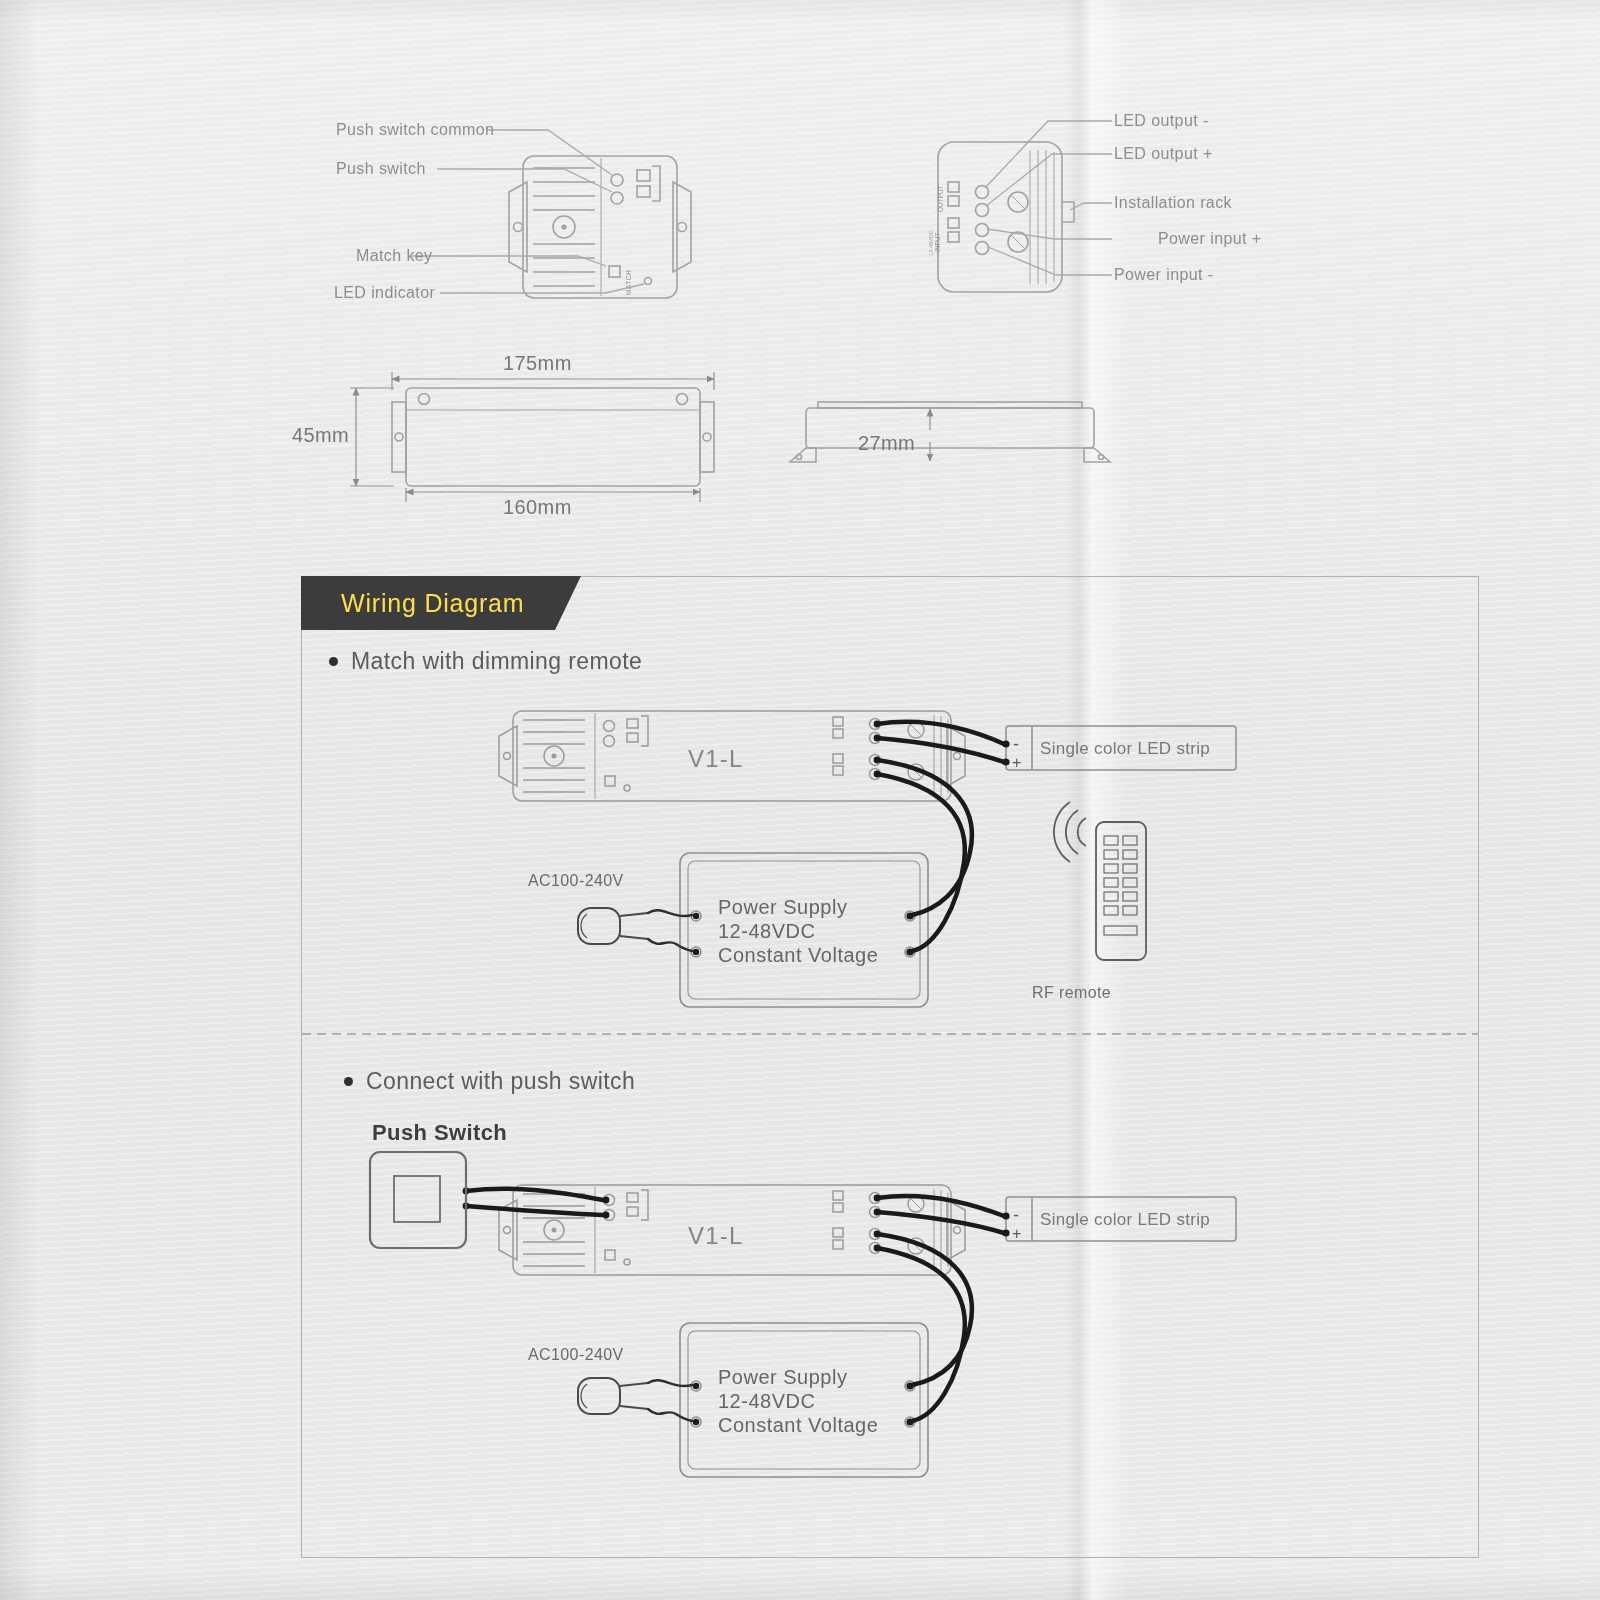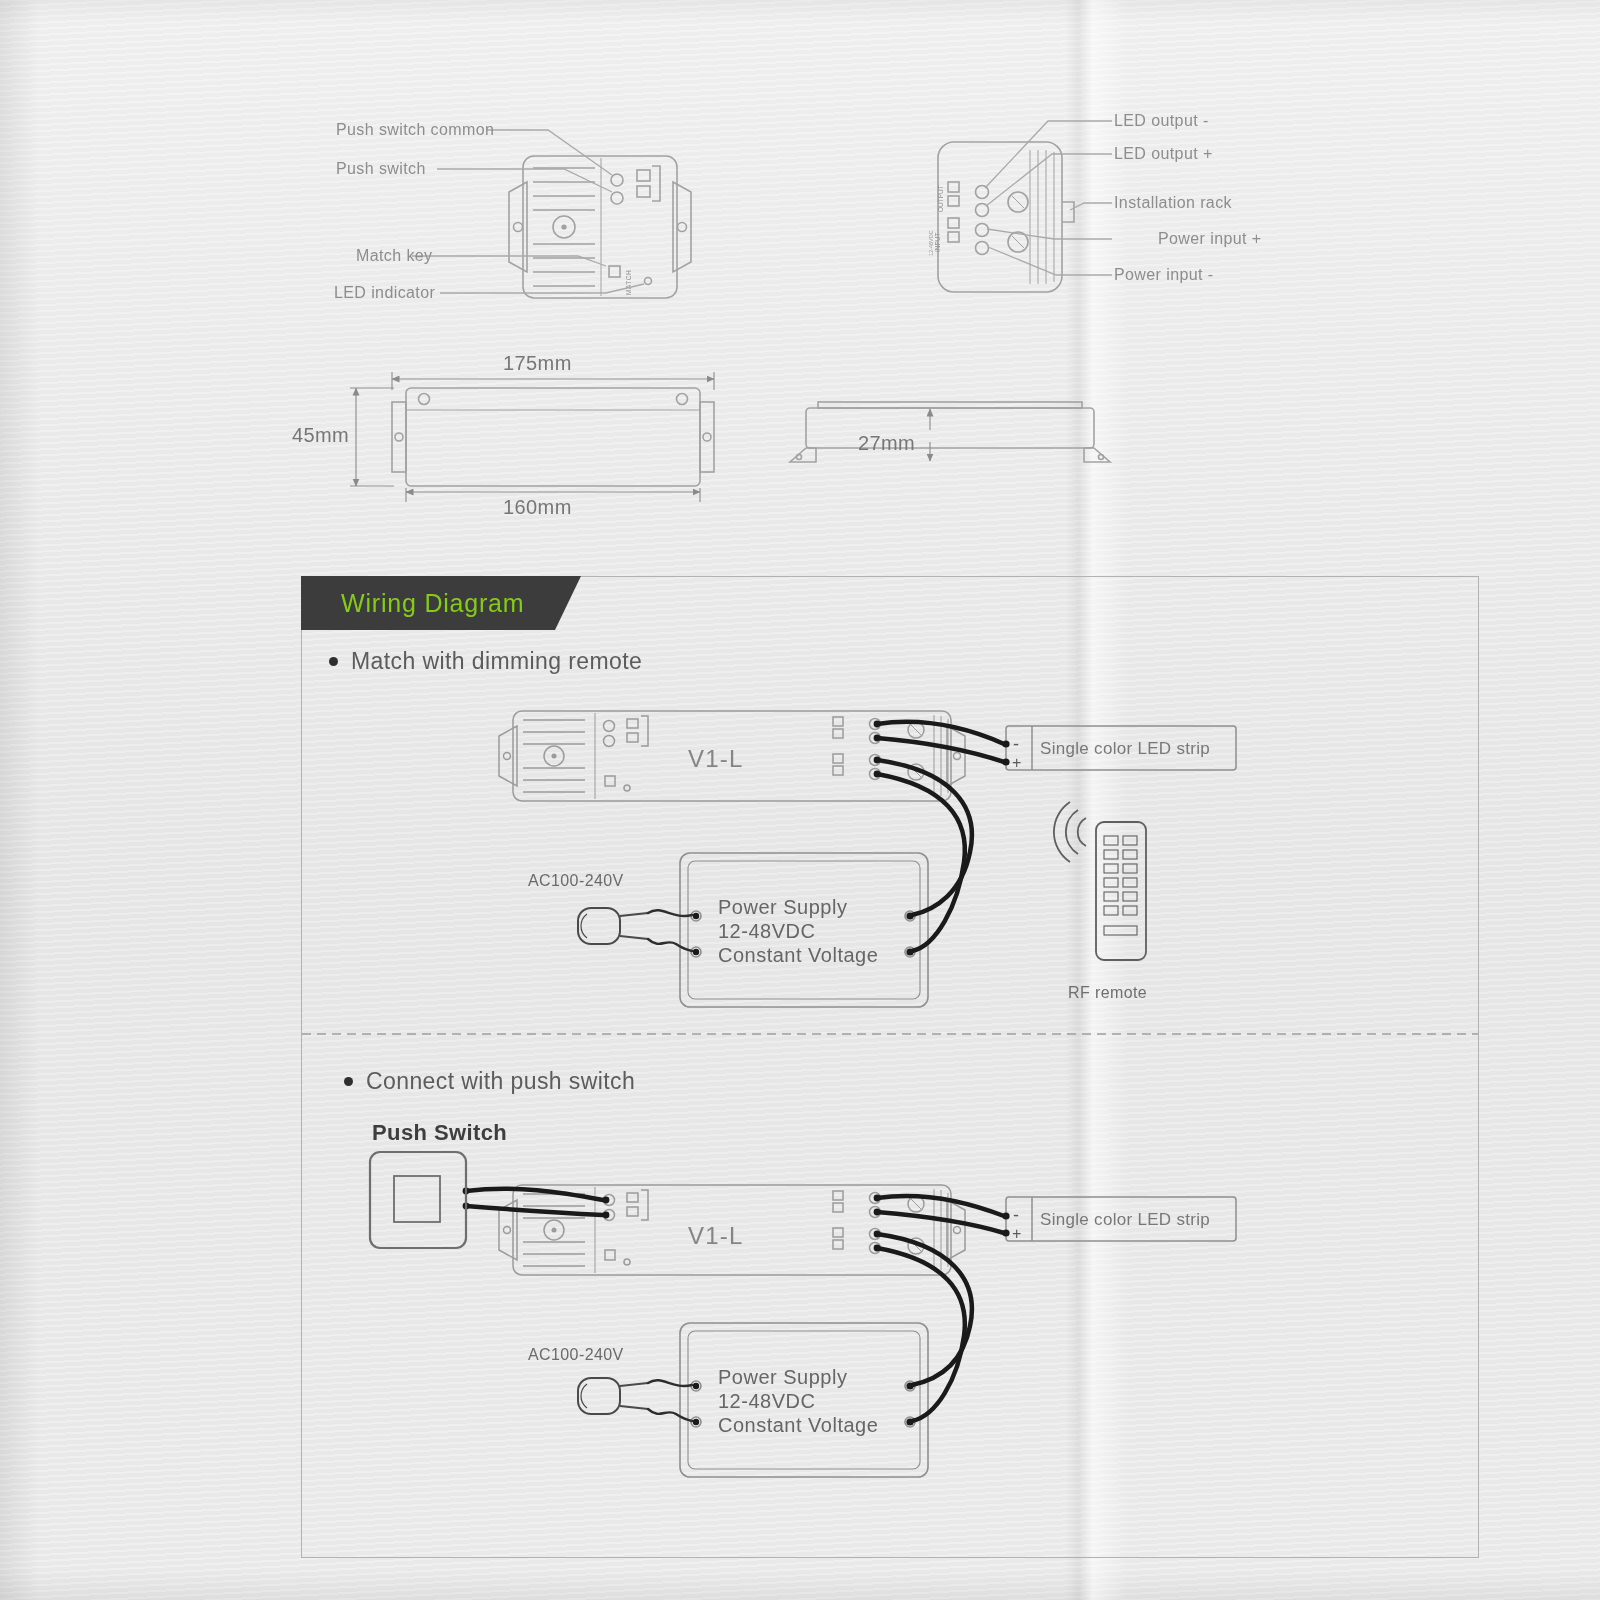--- a/index.html
+++ b/index.html
@@ -17,21 +17,21 @@
   }
   .art{position:absolute;left:0;top:0}
   .title{position:absolute;left:310px;top:30px;font-size:28px;color:#8f8f8f;letter-spacing:.9px;white-space:nowrap}
   .cap{position:absolute;color:#8d8d8d;font-size:16px;letter-spacing:.4px;white-space:nowrap}
   .dim{position:absolute;color:#767676;font-size:20px;letter-spacing:.4px;white-space:nowrap}
   .center{}
   .rightal{text-align:left}
   .wbox{position:absolute;left:301px;top:576px;width:1178px;height:982px;border:1.5px solid #b2b2b2}
   .banner{
     position:absolute;left:301px;top:576px;width:280px;height:54px;background:#3c3c3c;
-    color:#84cc16;font-size:25px;letter-spacing:.8px;line-height:54px;padding-left:40px;
+    color:#fde047;font-size:25px;letter-spacing:.8px;line-height:54px;padding-left:40px;
     clip-path:polygon(0 0,100% 0,calc(100% - 26px) 100%,0 100%);white-space:nowrap}
   .heading{position:absolute;display:flex;align-items:center;gap:13px;color:#5c5c5c;font-size:23px;letter-spacing:.4px;white-space:nowrap}
   .bullet{width:9px;height:9px;border-radius:50%;background:#2f2f2f;flex:none}
   .psu-line{position:absolute;left:718px;color:#666;font-size:20px;letter-spacing:.5px;white-space:nowrap}
   .devlabel{position:absolute;color:#858585;font-size:24px;letter-spacing:1.2px}
   .striplabel{position:absolute;color:#787878;font-size:17px;letter-spacing:.3px;white-space:nowrap}
   .boldlabel{position:absolute;color:#3e3e3e;font-size:22px;font-weight:bold;letter-spacing:.4px;white-space:nowrap}
 </style>
 </head>
 <body>
@@ -371,21 +371,21 @@
     <span class="bullet"></span>
     <span>Match with dimming remote</span>
   </div>
 
   <div class="devlabel center" style="left:688px;top:745px;width:84px">V1-L</div>
   <div class="striplabel center" style="left:1040px;top:739px;width:192px">Single color LED strip</div>
   <div class="cap" style="left:528px;top:872px;color:#6a6a6a">AC100-240V</div>
   <div class="psu-line" style="top:896px">Power Supply</div>
   <div class="psu-line" style="top:920px">12-48VDC</div>
   <div class="psu-line" style="top:944px">Constant Voltage</div>
-  <div class="cap" style="left:1068px;top:984px;color:#6f6f6f">RF remote</div>
+  <div class="cap" style="left:1032px;top:984px;color:#6f6f6f">RF remote</div>
 
   <div class="heading" style="left:344px;top:1068px">
     <span class="bullet"></span>
     <span>Connect with push switch</span>
   </div>
 
   <div class="boldlabel" style="left:372px;top:1120px">Push Switch</div>
   <div class="devlabel center" style="left:688px;top:1222px;width:84px">V1-L</div>
   <div class="striplabel center" style="left:1040px;top:1210px;width:192px">Single color LED strip</div>
   <div class="cap" style="left:528px;top:1346px;color:#6a6a6a">AC100-240V</div>

